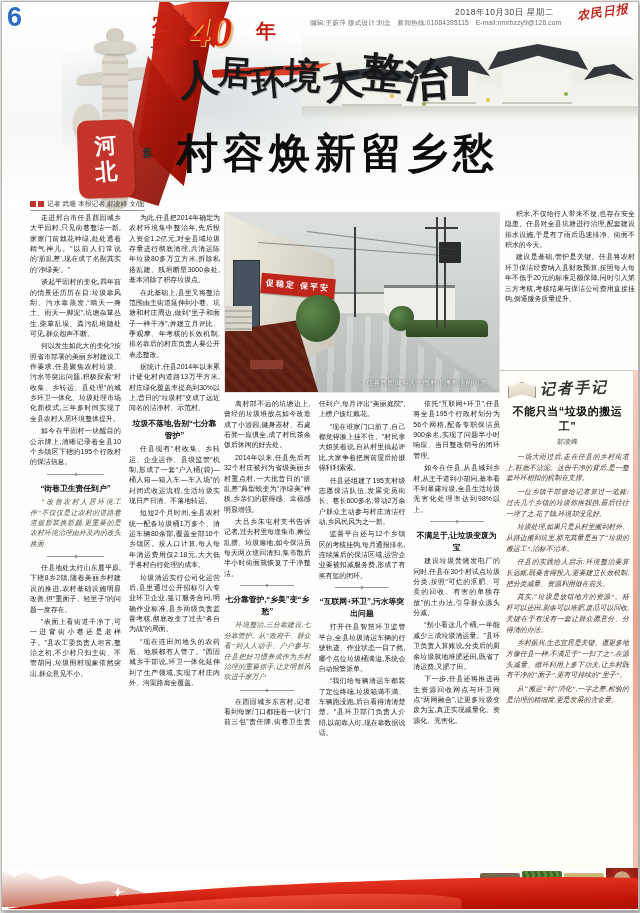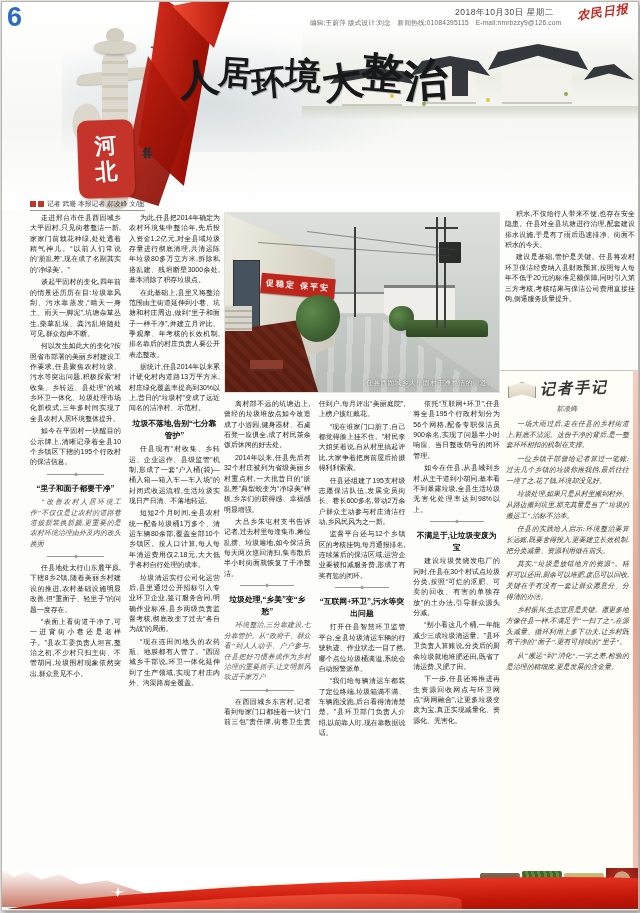--- a/index.html
+++ b/index.html
@@ -196,32 +196,39 @@
       <div class="hb-col"></div>
       <div class="hb-cap"></div>
       <div class="hb-top"></div>
       <div class="hb-cloud"></div>
     </div>
     <div class="flag">
       <div class="fl1"></div>
       <div class="fl2"></div>
       <div class="fl3"></div>
     </div>
+    <div class="campaign">
+      <div class="cw">农村<br>改革</div>
+      <div class="c40">40</div>
+      <div class="cyear">年</div>
+      <div class="swoosh"></div>
+    </div>
     <div class="theme"><span>人</span><span>居</span><span>环</span><span>境</span><span>大</span><span>整</span><span>治</span></div>
     <div class="pagenum">6</div>
     <div class="dateline">2018年10月30日 星期二</div>
     <div class="sig">农民日报</div>
     <div class="infoline">编辑:王蔚萍 版式设计:刘念　新闻热线:01084395115　E-mail:nmrbzzy9@126.com</div>
   </div>
 
   <div class="seal">
     <span>河</span>
     <span>北</span>
   </div>
   <div class="county">任县</div>
+  <div class="headline">村容焕新留乡愁</div>
   <div class="byline">
     <span class="redsq"></span>
     <span class="redsq"></span>
     <span>记者 武珊 本报记者 郝凌峰 文/图</span>
   </div>
 
   <div class="photo">
     <div class="ph-sky"></div>
     <div class="ph-far"></div>
     <div class="ph-far2"></div>
@@ -249,21 +256,21 @@
   </div>
 
   <div class="colblock left-block">
         <p class="np-lead">走进邢台市任县西固城乡大平固村,只见街巷整洁一新,家家门前栽花种绿,处处透着精气神儿。“以前人们常说的‘脏乱差’,现在成了名副其实的‘净绿美’。”</p>
         <p class="np-p">谈起平固村的变化,四年前的情景还历历在目:垃圾靠风刮、污水靠蒸发,“晴天一身土、雨天一脚泥”,坑塘杂草丛生,柴草乱垛、粪污乱堆随处可见,群众怨声不断。</p>
         <p class="np-p">何以发生如此大的变化?按照省市部署的美丽乡村建设工作要求,任县聚焦农村垃圾、污水等突出问题,积极探索“村收集、乡转运、县处理”的城乡环卫一体化、垃圾处理市场化新模式,三年多时间实现了全县农村人居环境整体提升。</p>
         <p class="np-p">如今在平固村一块醒目的公示牌上,清晰记录着全县10个乡镇区下辖的195个行政村的保洁信息。</p>
         <div class="np-divider">
           <i></i>
         </div>
-        <div class="np-h">“里子和面子都要干净”</div>
+        <div class="np-h">“街巷卫生责任到户”</div>
         <p class="np-intro">“改善农村人居环境工作”不仅仅是让农村的道路巷道披新装换新颜,更重要的是农村环境治理由外及内的改头换面</p>
         <div class="np-divider">
           <i></i>
         </div>
         <p class="np-p">任县地处太行山东麓平原,下辖8乡2镇,随着美丽乡村建设的推进,农村基础设施明显改善,但“重面子、轻里子”的问题一度存在。</p>
         <p class="np-p">“表面上看街道干净了,可一进背街小巷还是老样子。”县农工委负责人坦言,整治之初,不少村只扫主街、不管胡同,垃圾围村现象依然突出,群众意见不小。</p>
         <p class="np-p">为此,任县把2014年确定为农村环境集中整治年,先后投入资金1.2亿元,对全县域垃圾存量进行彻底清理,共清运陈年垃圾80多万立方米,拆除私搭乱建、残垣断壁3000余处,基本消除了积存垃圾点。</p>
         <p class="np-p">在此基础上,县里又将整治范围由主街道延伸到小巷、坑塘和村庄周边,做到“里子和面子一样干净”,并建立月评比、季观摩、年考核的长效机制,排名靠后的村庄负责人要公开表态整改。</p>
         <p class="np-p">据统计,任县2014年以来累计硬化村内道路13万平方米,村庄绿化覆盖率提高到30%以上,昔日的“垃圾村”变成了远近闻名的洁净村、示范村。</p>
         <div class="np-h">垃圾不落地,告别“七分靠管护”</div>
@@ -272,21 +279,21 @@
         <p class="np-p">垃圾清运实行公司化运营后,县里通过公开招标引入专业环卫企业,签订服务合同,明确作业标准,县乡两级负责监督考核,彻底改变了过去“各自为战”的局面。</p>
         <p class="np-p">“现在连田间地头的农药瓶、地膜都有人管了。”西固城乡干部说,环卫一体化延伸到了生产领域,实现了村庄内外、沟渠路肩全覆盖。</p>
       </div>
   <div class="colblock center-block">
         <p class="np-p">离村部不远的坑塘边上,曾经的垃圾堆放点如今改造成了小游园,健身器材、石桌石凳一应俱全,成了村民茶余饭后休闲的好去处。</p>
         <p class="np-p">2014年以来,任县先后有32个村庄被列为省级美丽乡村重点村,一大批昔日的“脏乱差”典型蜕变为“净绿美”样板,乡亲们的获得感、幸福感明显增强。</p>
         <p class="np-p">大吕乡朱屯村支书告诉记者,过去村里每逢集市,摊位乱摆、垃圾遍地,如今保洁员每天两次巡回清扫,集市散后半小时街面就恢复了干净整洁。</p>
         <div class="np-divider">
           <i></i>
         </div>
-        <div class="np-h">垃圾处理,“乡美”变“乡愁”</div>
+        <div class="np-h">七分靠管护,“乡美”变“乡愁”</div>
         <p class="np-intro">环境整治,三分靠建设,七分靠管护。从“政府干、群众看”到人人动手、户户参与,任县把好习惯养成作为乡村治理的重要抓手,让文明新风吹进千家万户</p>
         <div class="np-divider">
           <i></i>
         </div>
         <p class="np-p">在西固城乡东言村,记者看到每家门口都挂着一块“门前三包”责任牌,街巷卫生责任到户,每月评出“美丽庭院”,上榜户披红戴花。</p>
         <p class="np-p">“现在谁家门口脏了,自己都觉得脸上挂不住。”村民李大姐笑着说,自从村里搞起评比,大家争着把房前屋后拾掇得利利索索。</p>
         <p class="np-p">任县还组建了195支村级志愿保洁队伍,发展党员街长、巷长600多名,带动2万余户群众主动参与村庄清洁行动,乡风民风为之一新。</p>
         <p class="np-p">监督平台还与12个乡镇区的考核挂钩,每月通报排名,连续落后的保洁区域,运营企业要被扣减服务费,形成了有奖有惩的闭环。</p>
         <div class="np-divider">
           <i></i>
@@ -307,20 +314,21 @@
   <div class="colblock righttop-block">
         <p class="np-p">积水,不仅给行人带来不便,也存在安全隐患。任县对全县坑塘进行治理,配套建设排水设施,于是有了雨后迅速排净、街面不积水的今天。</p>
         <p class="np-p">建设是基础,管护是关键。任县将农村环卫保洁经费纳入县财政预算,按照每人每年不低于20元的标准足额保障,同时引入第三方考核,考核结果与保洁公司费用直接挂钩,倒逼服务质量提升。</p>
       </div>
 
   <div class="sidebar">
     <div class="sb-logo">
       <div class="sb-book"></div>
       <div class="sb-logo-text">记者手记</div>
     </div>
+    <div class="sb-title">不能只当“垃圾的搬运工”</div>
     <div class="sb-author">郝凌峰</div>
     <div class="sb-flow">
           <p class="np-p">一场大雨过后,走在任县的乡村街道上,鞋底不沾泥。这份干净的背后,是一整套环环相扣的机制在支撑。</p>
           <p class="np-p">一位乡镇干部曾给记者算过一笔账:过去几个乡镇的垃圾你推我挡,最后往往一埋了之,花了钱,环境却没见好。</p>
           <p class="np-p">垃圾处理,如果只是从村里搬到村外、从路边搬到坑里,那充其量是当了“垃圾的搬运工”,治标不治本。</p>
           <p class="np-p">任县的实践给人启示:环境整治要算长远账,既要舍得投入,更要建立长效机制,把分类减量、资源利用做在前头。</p>
           <p class="np-p">其实,“垃圾是放错地方的资源”。秸秆可以还田,厨余可以堆肥,废品可以回收,关键在于有没有一套让群众愿意分、分得清的办法。</p>
           <p class="np-p">乡村振兴,生态宜居是关键。愿更多地方像任县一样,不满足于“一扫了之”,在源头减量、循环利用上多下功夫,让乡村既有干净的“面子”,更有可持续的“里子”。</p>
           <p class="np-p">从“搬运”到“消化”,一字之差,检验的是治理的精细度,更是发展的含金量。</p>
         </div>

